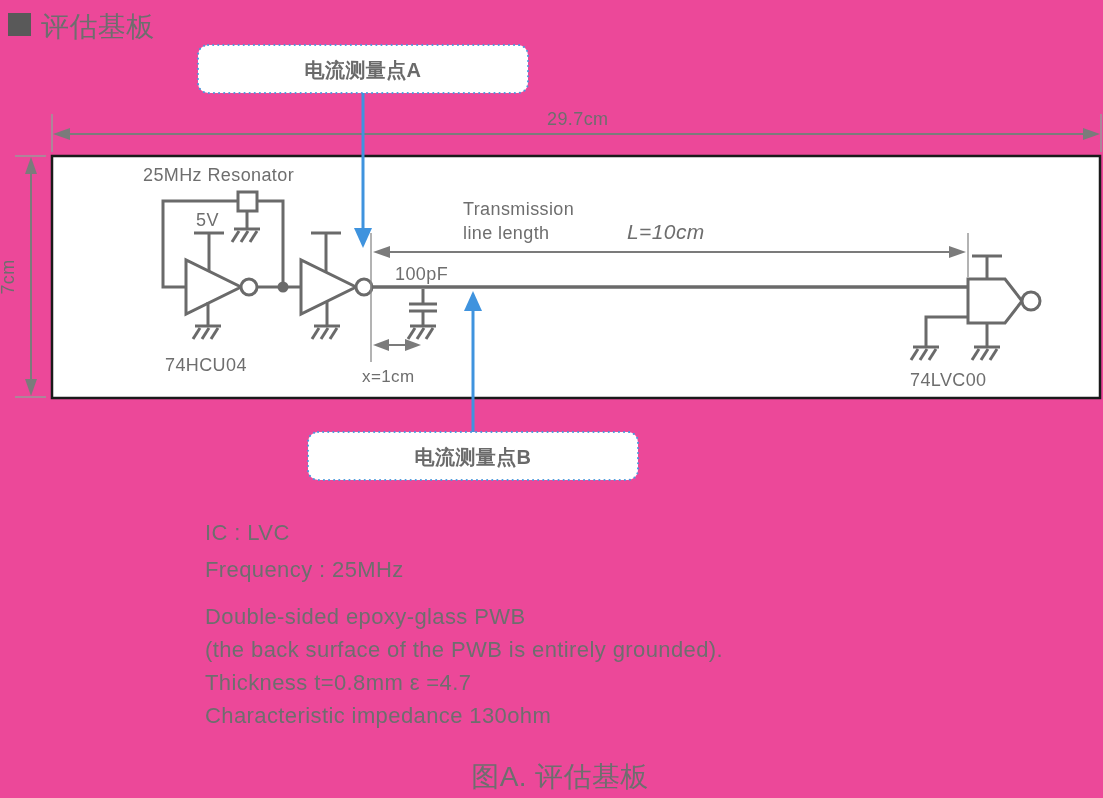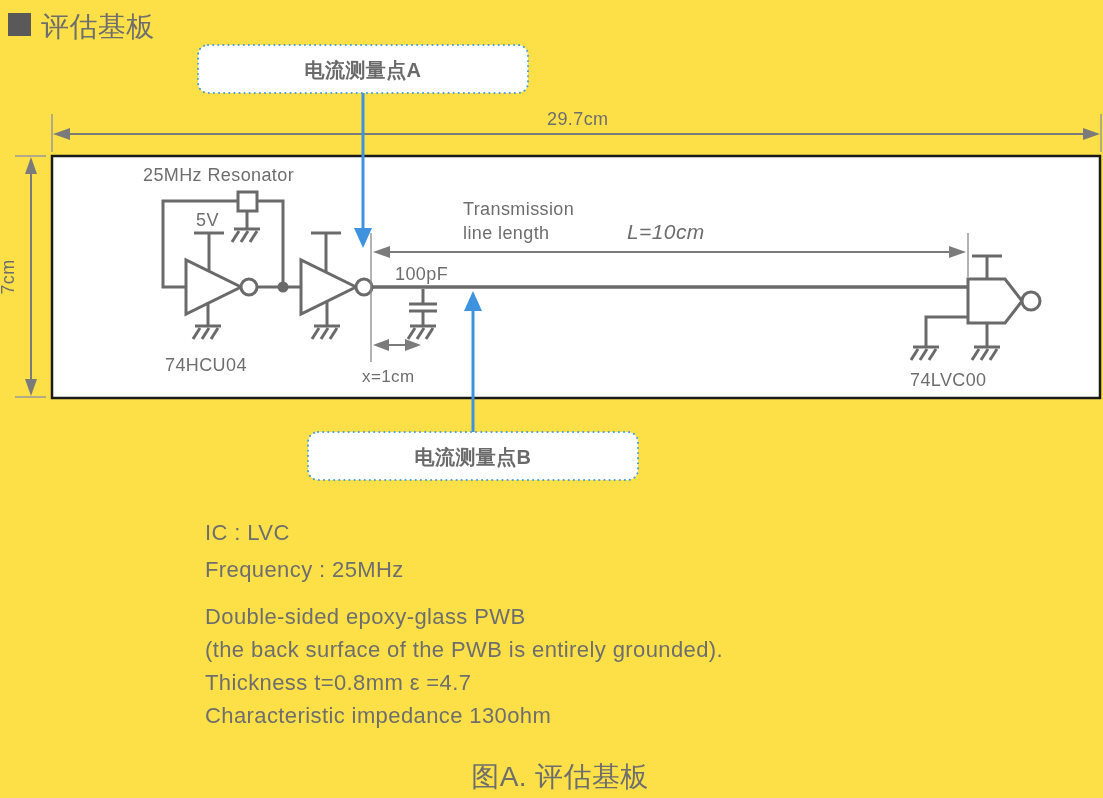--- a/index.html
+++ b/index.html
@@ -1,19 +1,19 @@
 <!DOCTYPE html>
 <html><head>
 <meta charset="utf-8">
 <style>
   html,body{margin:0;padding:0;background:#ffffff;}
   .page{
     position:relative;
     width:1103px;height:798px;
-    background:#fde047;
+    background:#ec4899;
     font-family:"Liberation Sans","DejaVu Sans",sans-serif;
     overflow:hidden;
   }
   svg{position:absolute;top:0;left:0;}
   svg text{fill:#6e6e6e;letter-spacing:0.4px;}
   .t18{font-size:18px;}
   .t17{font-size:17px;}
   .t21i{font-size:21px;font-style:italic;}
   .t22{font-size:22px;}
   .t28{font-size:28px;}

